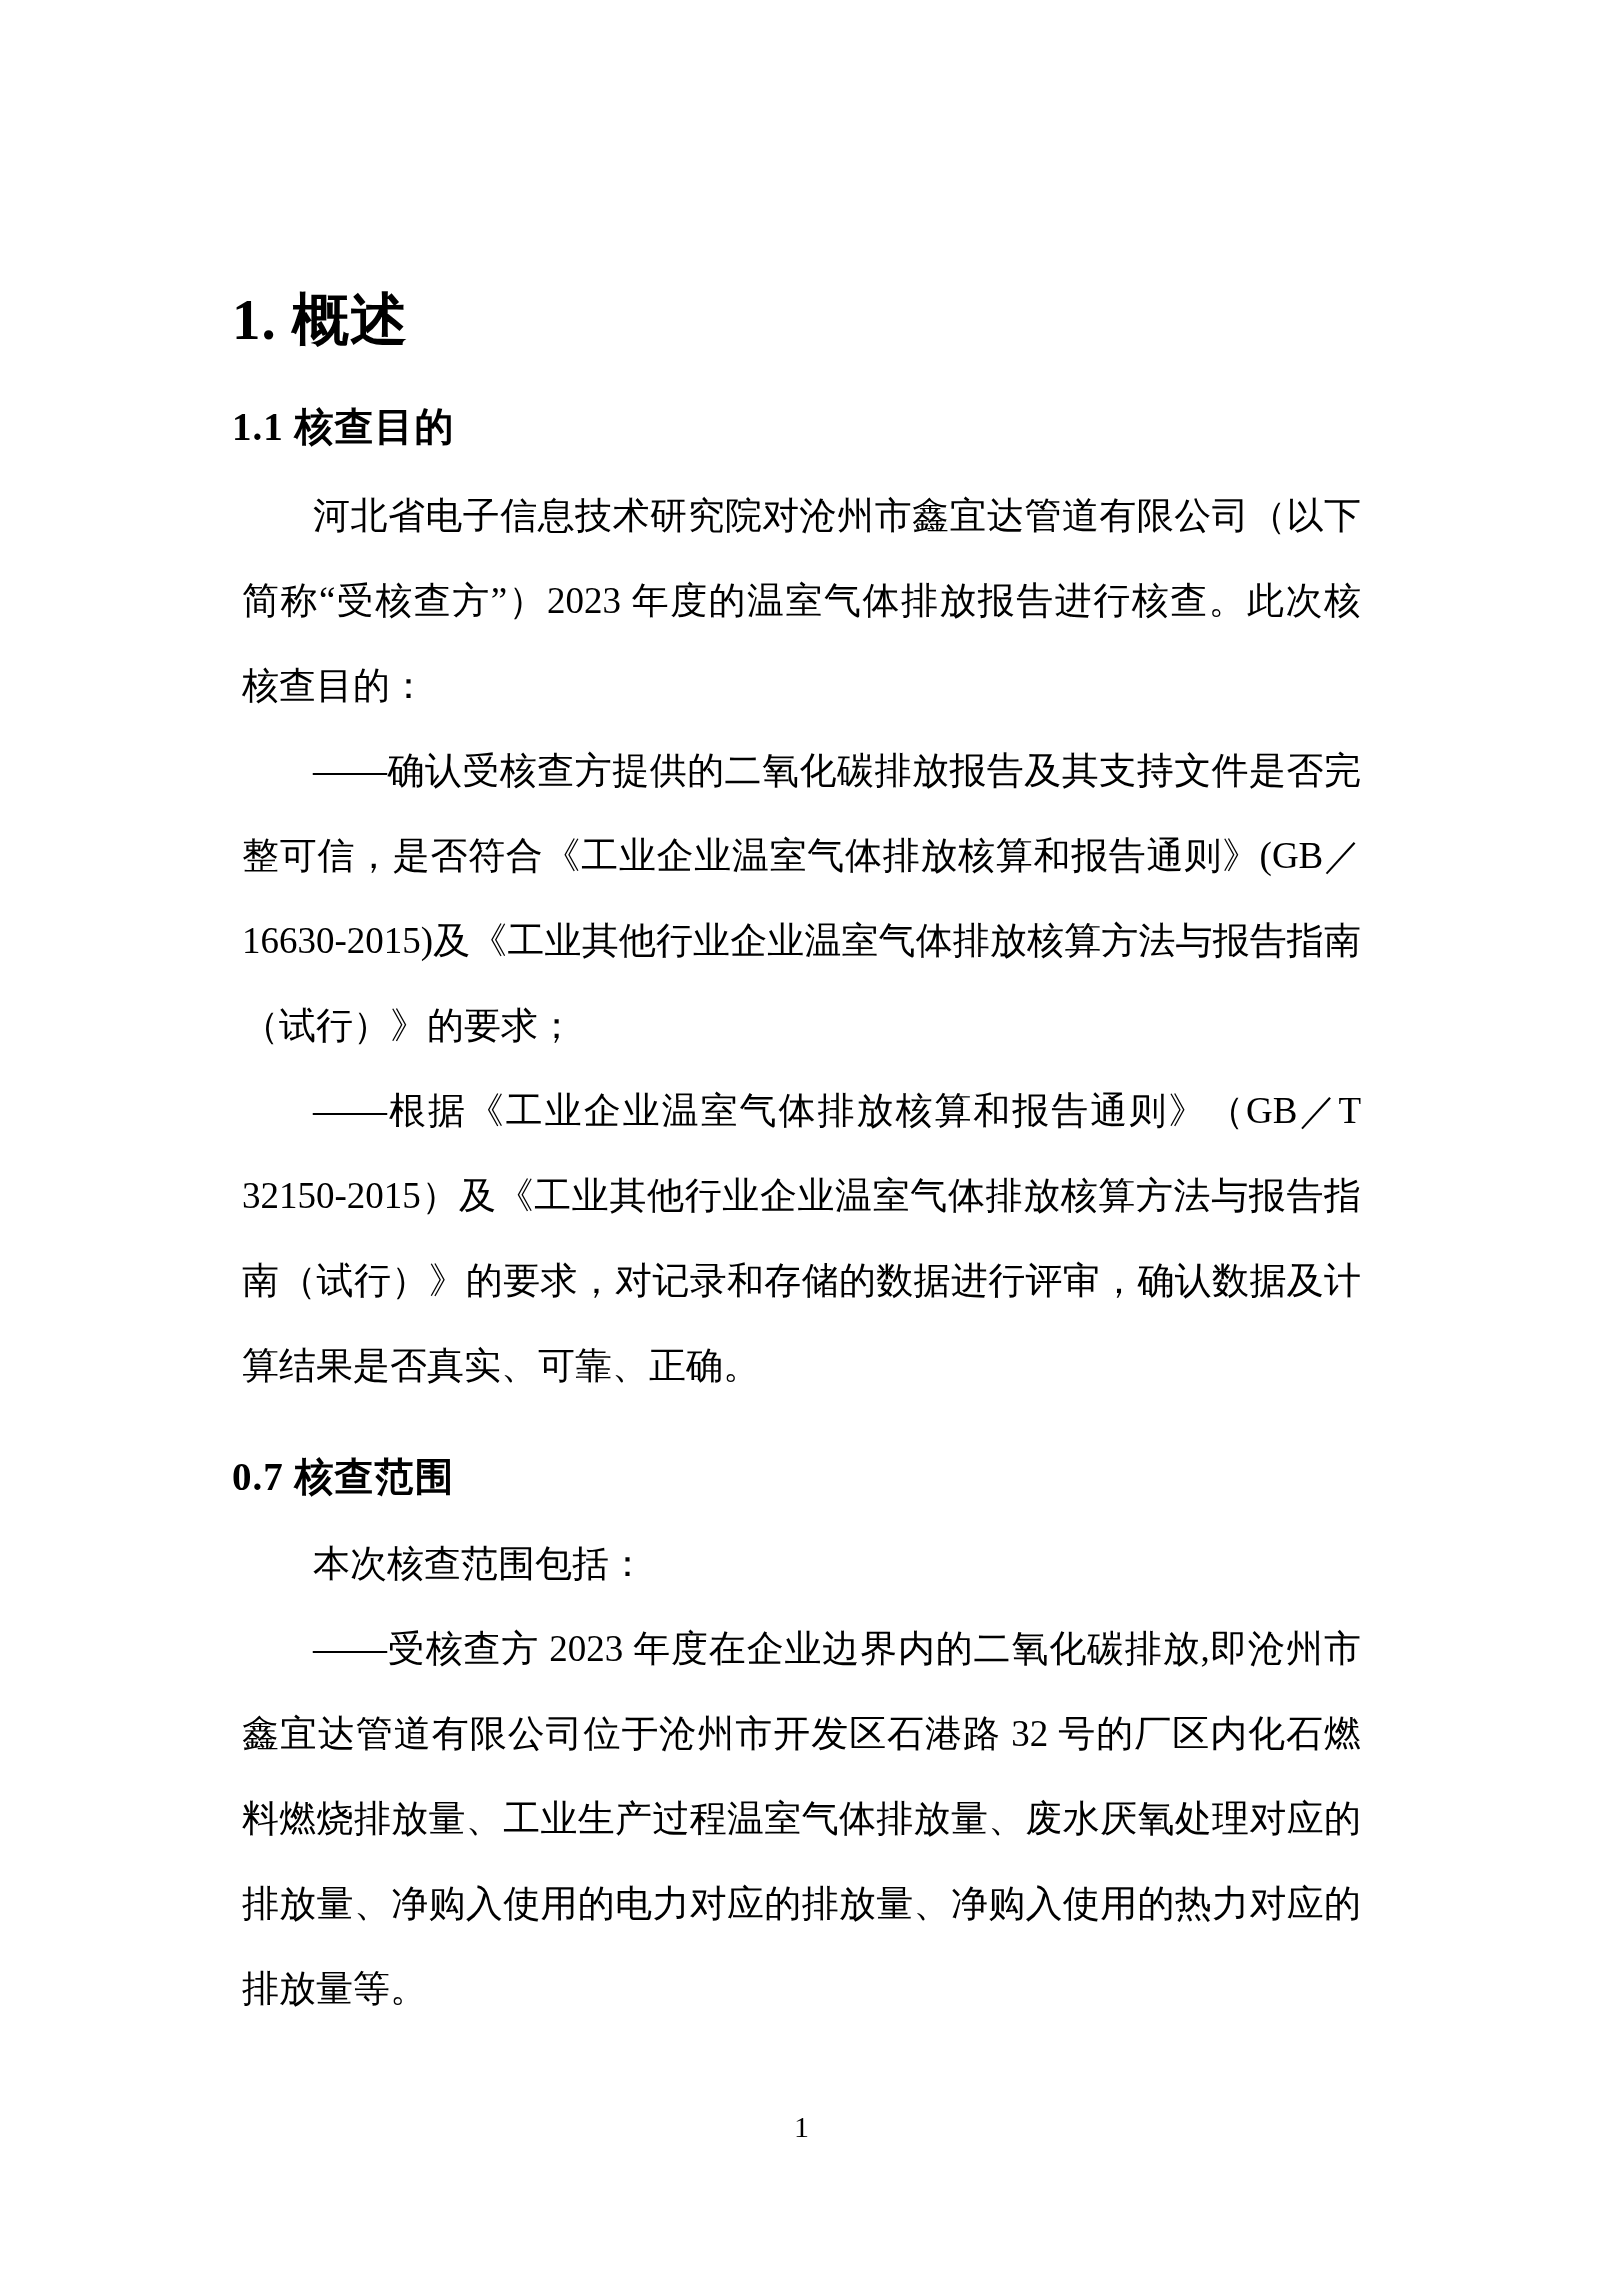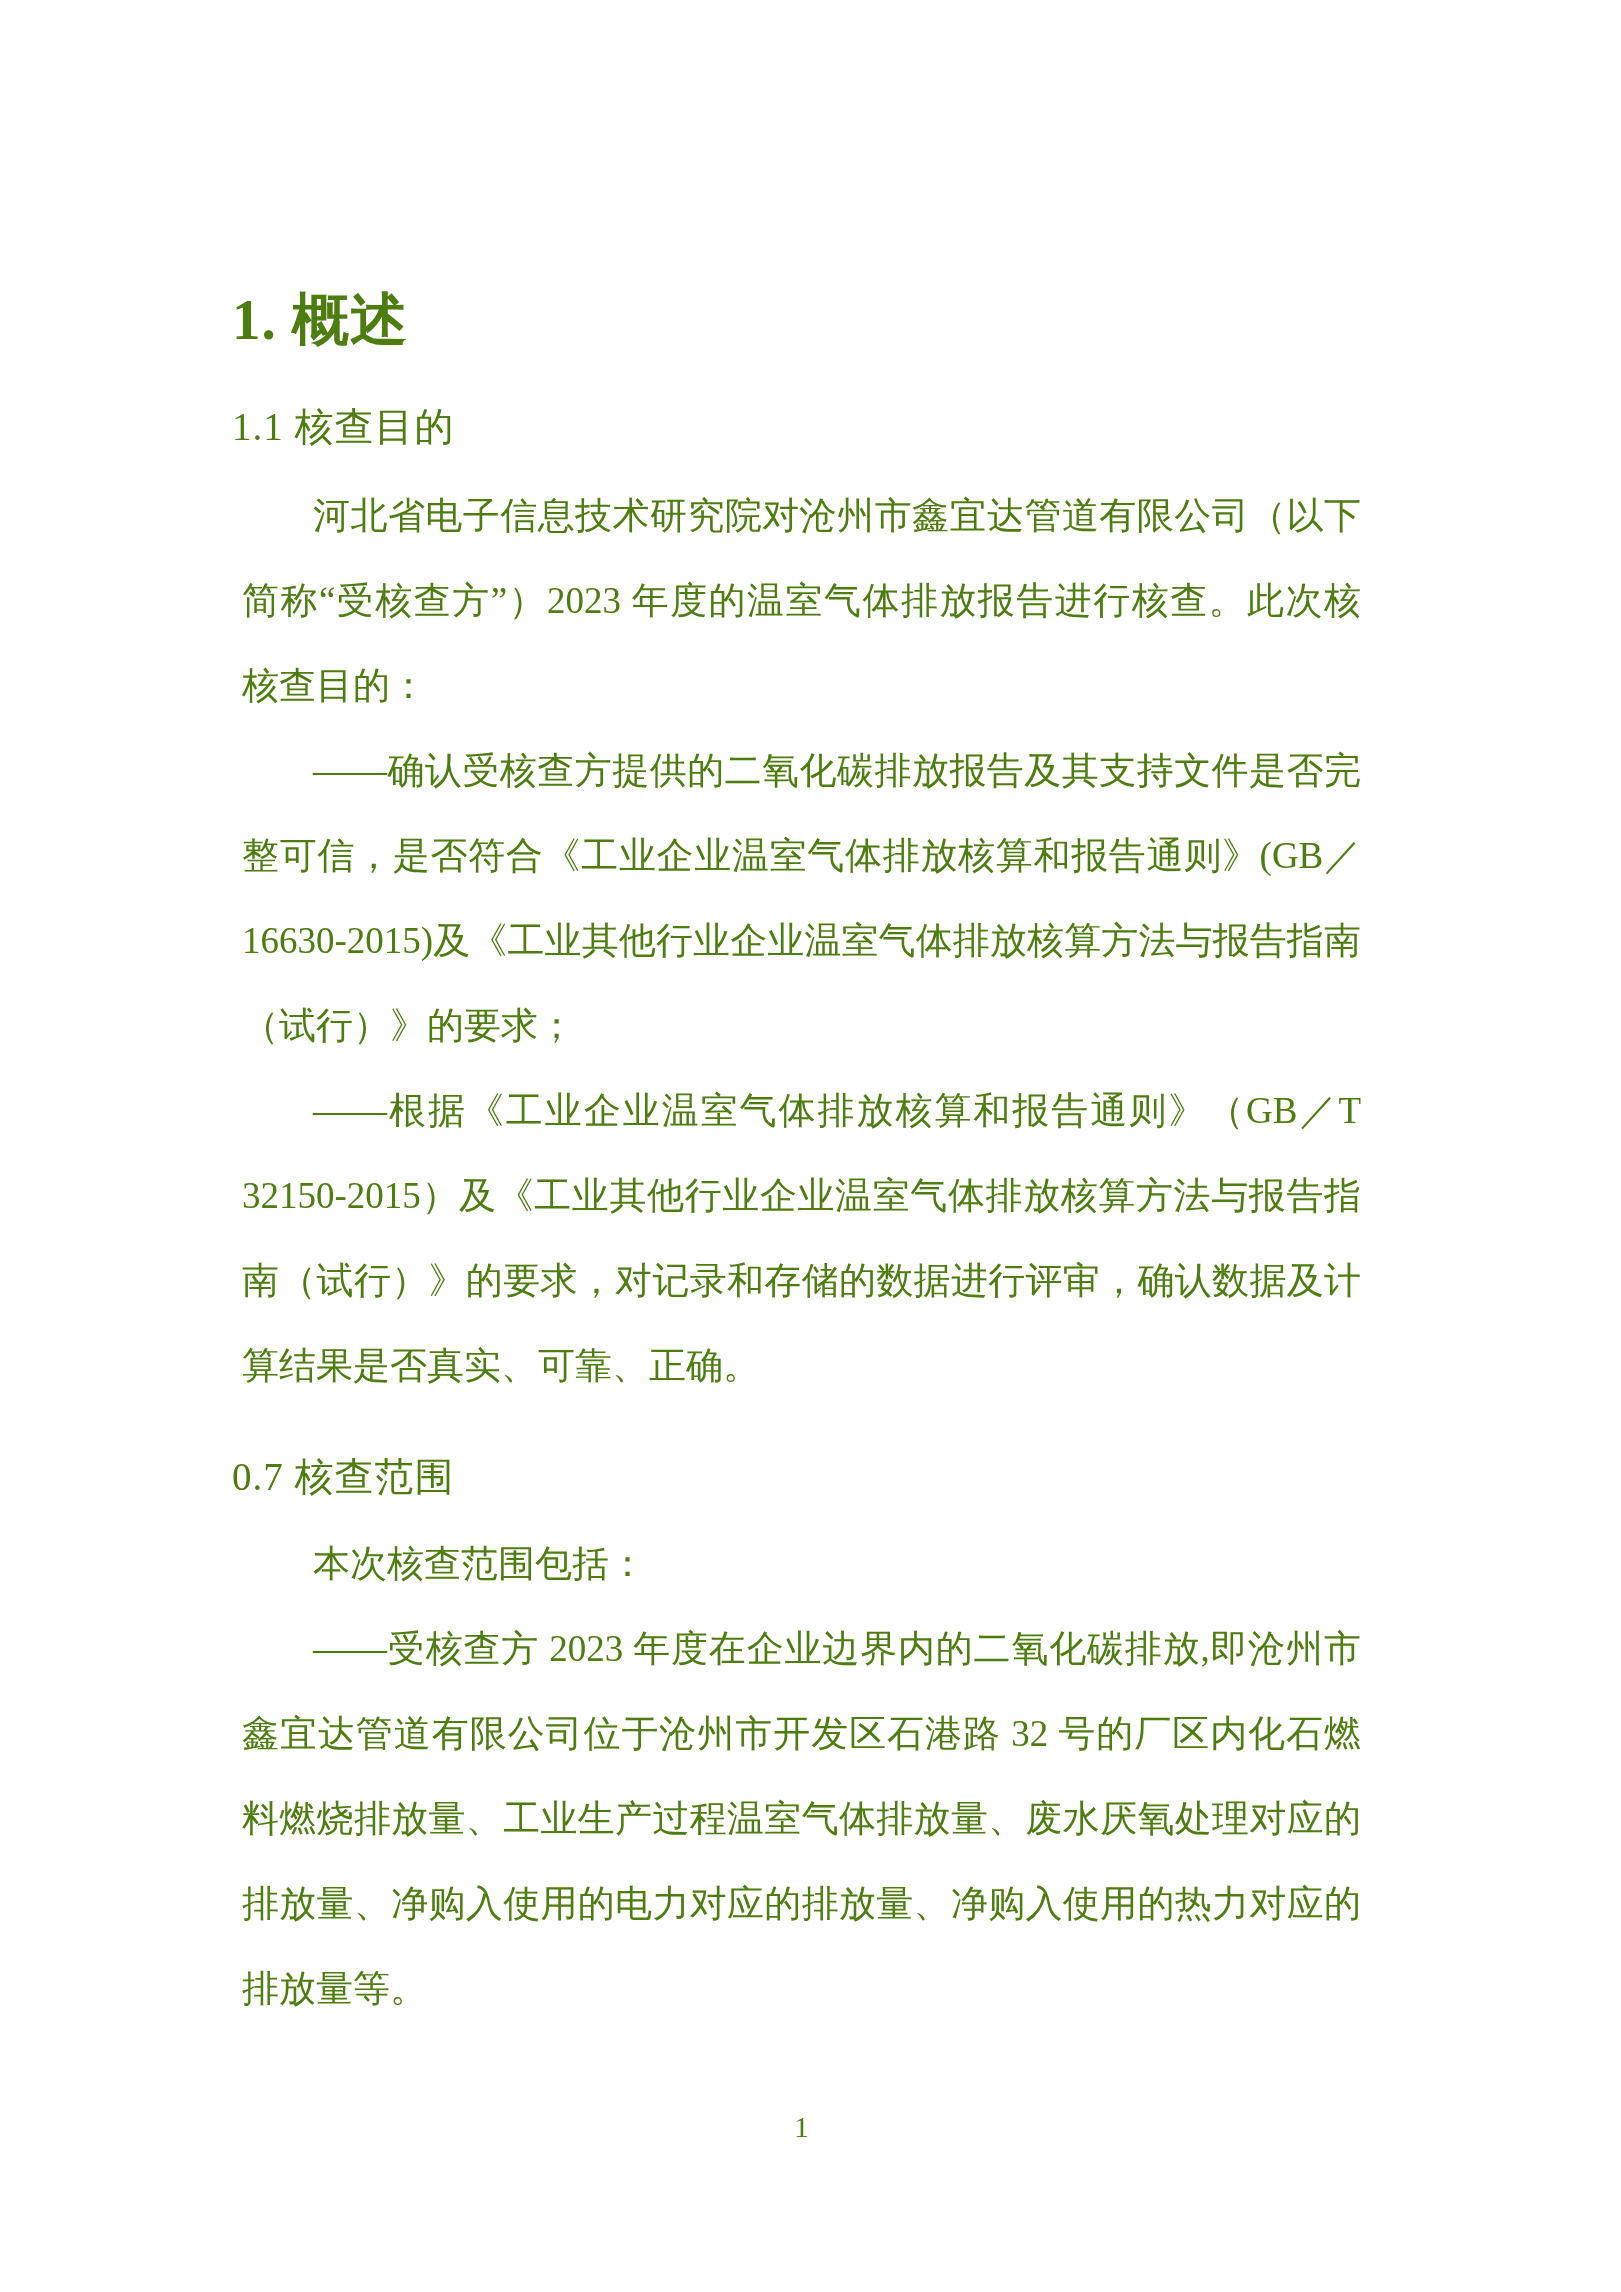--- a/index.html
+++ b/index.html
@@ -1,41 +1,41 @@
 <!DOCTYPE html>
 <html><head>
 <meta charset="utf-8">
 <style>
   html, body { margin: 0; padding: 0; background: #ffffff; }
   .page {
     position: relative;
     width: 1621px;
     height: 2293px;
     background: #ffffff;
-    color: #4d7c0f;
+    color: #000000;
     font-family: "Liberation Serif", "DejaVu Serif", serif;
     overflow: hidden;
   }
   .content {
     position: absolute;
     left: 232px;
     top: 0;
     width: 1139px;
   }
   .doc-title {
     margin: 286px 0 0 0;
     font-size: 57px;
     line-height: 67px;
     font-weight: bold;
     letter-spacing: 1px;
   }
   .sec-heading {
     font-size: 39px;
     line-height: 47px;
-    font-weight: normal;
+    font-weight: bold;
     letter-spacing: 1px;
   }
   .sec-heading.first  { margin: 50px 0 0 0; }
   .sec-heading.second { margin: 45px 0 0 0; }
   .body-block { margin: 10px; }
   .body-block.first  { margin-top: 22.5px; }
   .body-block.second { margin-top: 21.6px; }
   .para { margin: 0; }
   .ln {
     font-size: 37px;

